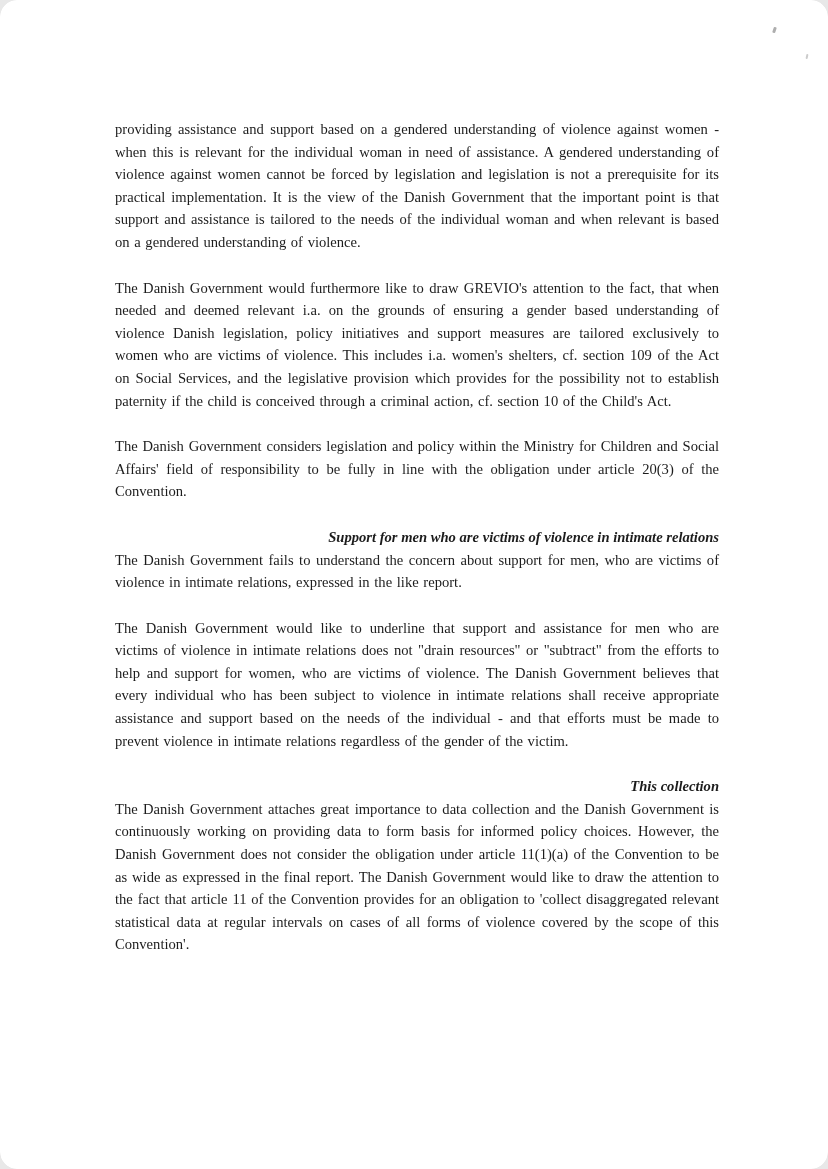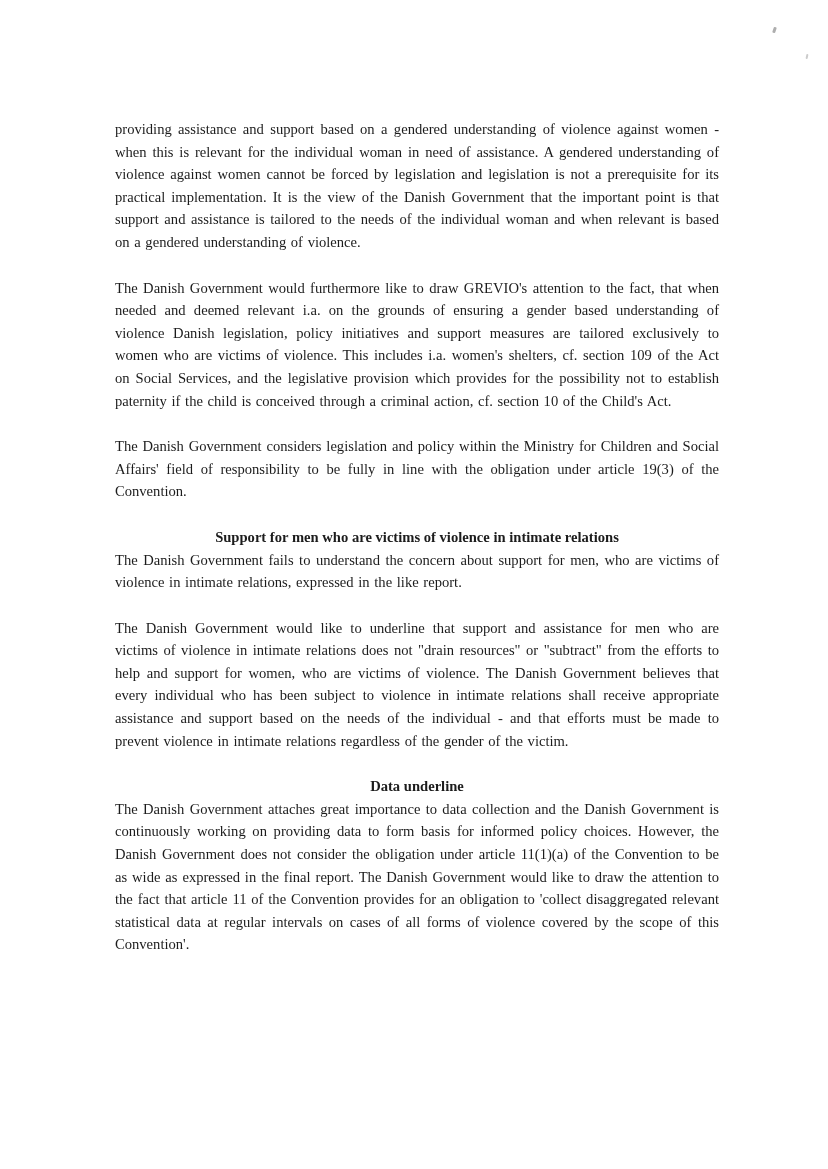--- a/index.html
+++ b/index.html
@@ -1,15 +1,15 @@
 <!DOCTYPE html>
 <html><head>
 <meta charset="utf-8">
 <style>
-  * { margin: 0; padding: 0; box-sizing: border-box; }
+  * { margin: 0; padding: 0; box-sizing: border-box; border-radius: 17px; }
   html, body {
     background: #e8e8e8;
     font-family: "Liberation Serif", "DejaVu Serif", serif;
   }
   .page {
     position: relative;
     width: 828px;
     height: 1169px;
     margin: 0 auto;
     background: #ffffff;
@@ -25,22 +25,23 @@
   .para {
     font-size: 14.6px;
     line-height: 22.6px;
     text-align: justify;
     margin: 0 0 23px 0;
     word-spacing: 1px;
   }
   .heading {
     font-size: 14.6px;
     line-height: 22.6px;
+    font-style: italic;
     margin: 23px 0 0 0;
-    text-align: center;
+    text-align: right;
   }
   
   .scan-mark {
     position: absolute;
     background: #9a9a9a;
     opacity: 0.8;
   }
   .scan-mark-1 {
     top: 27px;
     left: 773px;
@@ -66,26 +67,26 @@
 
   <span class="scan-mark scan-mark-1"></span>
   <span class="scan-mark scan-mark-2"></span>
 
   <div class="content">
 
     <p class="para">providing assistance and support based on a gendered understanding of violence against women - when this is relevant for the individual woman in need of assistance. A gendered understanding of violence against women cannot be forced by legislation and legislation is not a prerequisite for its practical implementation. It is the view of the Danish Government that the important point is that support and assistance is tailored to the needs of the individual woman and when relevant is based on a gendered understanding of violence.</p>
 
     <p class="para">The Danish Government would furthermore like to draw GREVIO's attention to the fact, that when needed and deemed relevant i.a. on the grounds of ensuring a gender based understanding of violence Danish legislation, policy initiatives and support measures are tailored exclusively to women who are victims of violence. This includes i.a. women's shelters, cf. section 109 of the Act on Social Services, and the legislative provision which provides for the possibility not to establish paternity if the child is conceived through a criminal action, cf. section 10 of the Child's Act.</p>
 
-    <p class="para">The Danish Government considers legislation and policy within the Ministry for Children and Social Affairs' field of responsibility to be fully in line with the obligation under article 19(3) of the Convention.</p>
+    <p class="para">The Danish Government considers legislation and policy within the Ministry for Children and Social Affairs' field of responsibility to be fully in line with the obligation under article 20(3) of the Convention.</p>
 
     <h2 class="heading">Support for men who are victims of violence in intimate relations</h2>
 
     <p class="para">The Danish Government fails to understand the concern about support for men, who are victims of violence in intimate relations, expressed in the like report.</p>
 
     <p class="para">The Danish Government would like to underline that support and assistance for men who are victims of violence in intimate relations does not "drain resources" or "subtract" from the efforts to help and support for women, who are victims of violence. The Danish Government believes that every individual who has been subject to violence in intimate relations shall receive appropriate assistance and support based on the needs of the individual - and that efforts must be made to prevent violence in intimate relations regardless of the gender of the victim.</p>
 
-    <h2 class="heading">Data underline</h2>
+    <h2 class="heading">This collection</h2>
 
     <p class="para">The Danish Government attaches great importance to data collection and the Danish Government is continuously working on providing data to form basis for informed policy choices. However, the Danish Government does not consider the obligation under article 11(1)(a) of the Convention to be as wide as expressed in the final report. The Danish Government would like to draw the attention to the fact that article 11 of the Convention provides for an obligation to 'collect disaggregated relevant statistical data at regular intervals on cases of all forms of violence covered by the scope of this Convention'.</p>
 
   </div>
 </div>
 
 </body></html>

